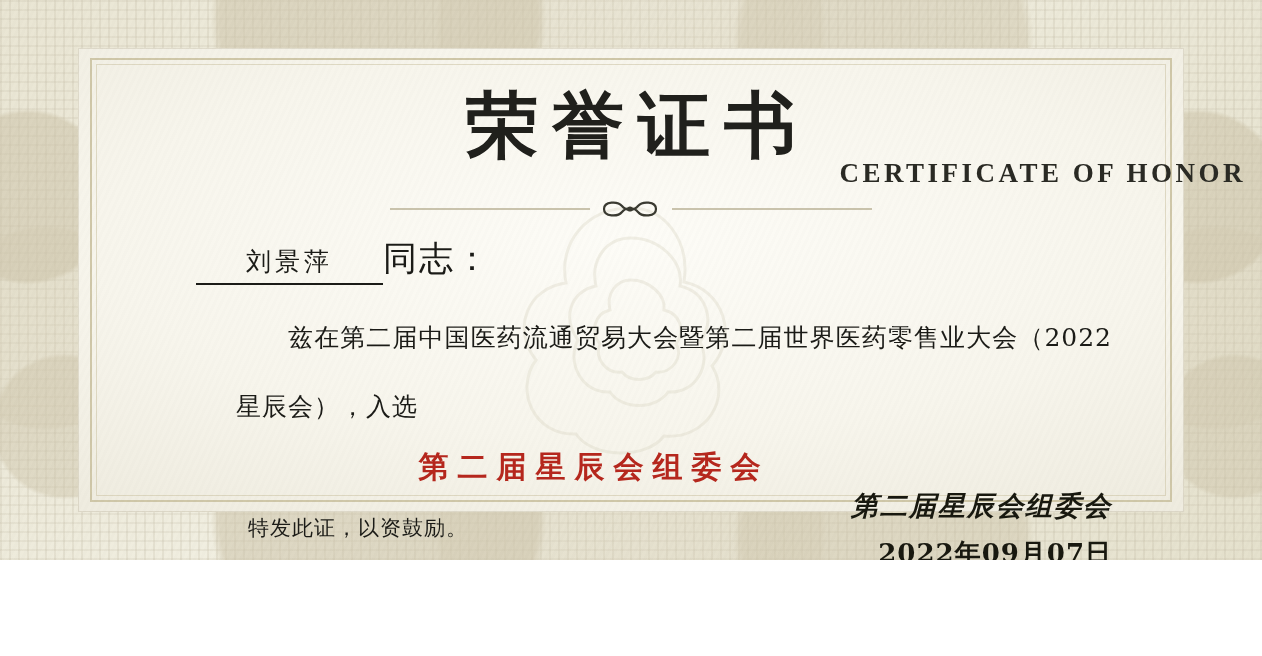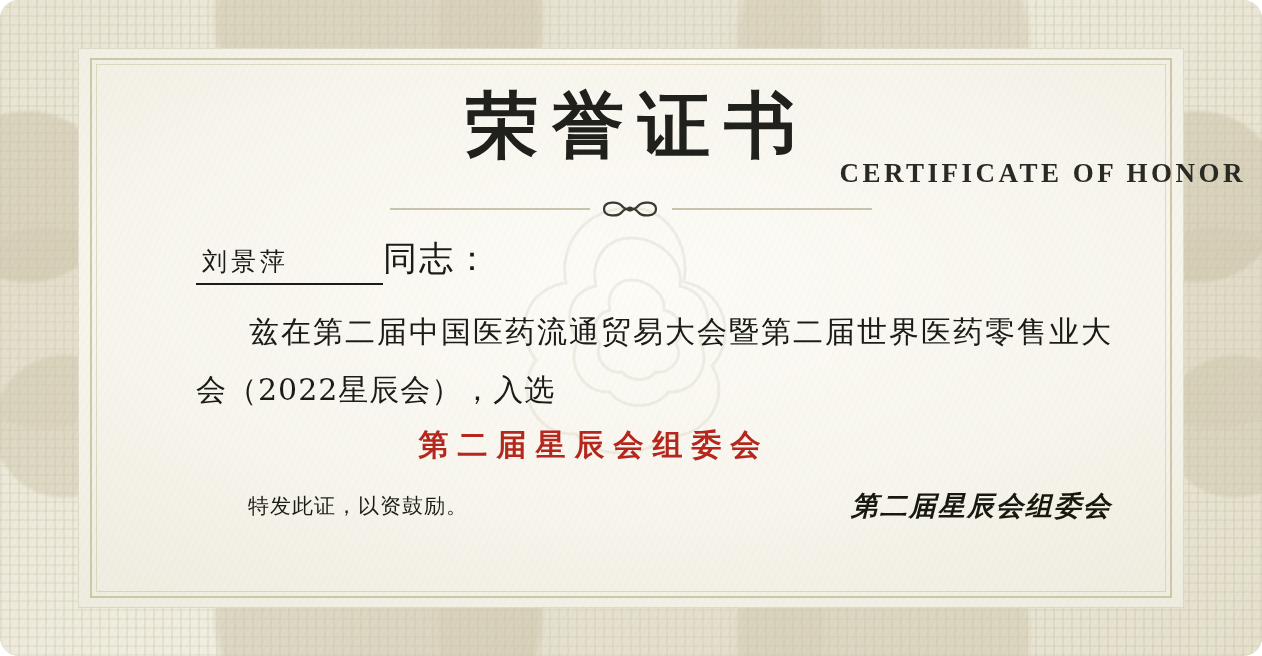--- a/index.html
+++ b/index.html
@@ -7,26 +7,25 @@
     padding: 0;
     background: #ffffff;
   }
   body {
     font-family: "Liberation Serif", "DejaVu Serif", serif;
   }
 
   .certificate {
     position: relative;
     width: 1262px;
-    height: 656px;
+    height: 560px;
     overflow: hidden;
     background:
       radial-gradient(ellipse 70% 60% at 50% 45%, #fbfaf4 0%, #f4f2e8 55%, #e8e5d6 100%),
       linear-gradient(140deg, #efeee2 0%, #f7f6ee 30%, #eceadc 70%, #e6e3d2 100%);
-    border-radius: 19px;
   }
 
   
   .border-band {
     position: absolute;
     inset: 0;
     background:
       repeating-linear-gradient(90deg, rgba(190,182,160,0.22) 0px, rgba(190,182,160,0.22) 2px, rgba(255,255,255,0) 2px, rgba(255,255,255,0) 9px),
       repeating-linear-gradient(0deg, rgba(190,182,160,0.18) 0px, rgba(190,182,160,0.18) 2px, rgba(255,255,255,0) 2px, rgba(255,255,255,0) 9px),
       linear-gradient(120deg, #e9e5d3 0%, #f2f0e3 40%, #e5e1cd 100%);
@@ -132,37 +131,38 @@
   }
 
   .salutation {
     font-size: 26px;
     line-height: 40px;
     white-space: nowrap;
   }
   .name-blank {
     display: inline-block;
     min-width: 175px;
-    text-align: left;
+    text-align: center;
     border-bottom: 2px solid #1b1b17;
     padding: 0 6px 1px 6px;
     letter-spacing: 4px;
     font-size: 25px;
   }
   .salutation .suffix {
     letter-spacing: 2px;
     font-size: 34px;
   }
 
   .para {
     margin-top: 18px;
-    font-size: 30px;
-    line-height: 58px;
+    font-size: 25px;
+    line-height: 69px;
     letter-spacing: 1px;
     text-align: justify;
+    margin-left: 40px;
   }
   .para .indent { display: inline-block; width: 52px; }
 
   .award {
     margin-top: 6px;
     text-align: center;
     padding-right: 120px;
     color: #b5271d;
     font-family: "DejaVu Serif", "Liberation Serif", serif;
     font-weight: 700;
@@ -262,16 +262,17 @@
       <div class="award">第二届星辰会组委会</div>
 
       <div class="closing">
         <span class="indent"></span><span>特发此证，以资鼓励。</span>
       </div>
 
     </div>
 
     <div class="signature">
       <div class="sig-org">第二届星辰会组委会</div>
+      <div class="sig-date">2022年09月07日</div>
     </div>
 
   </div>
 </div>
 
 </body></html>

